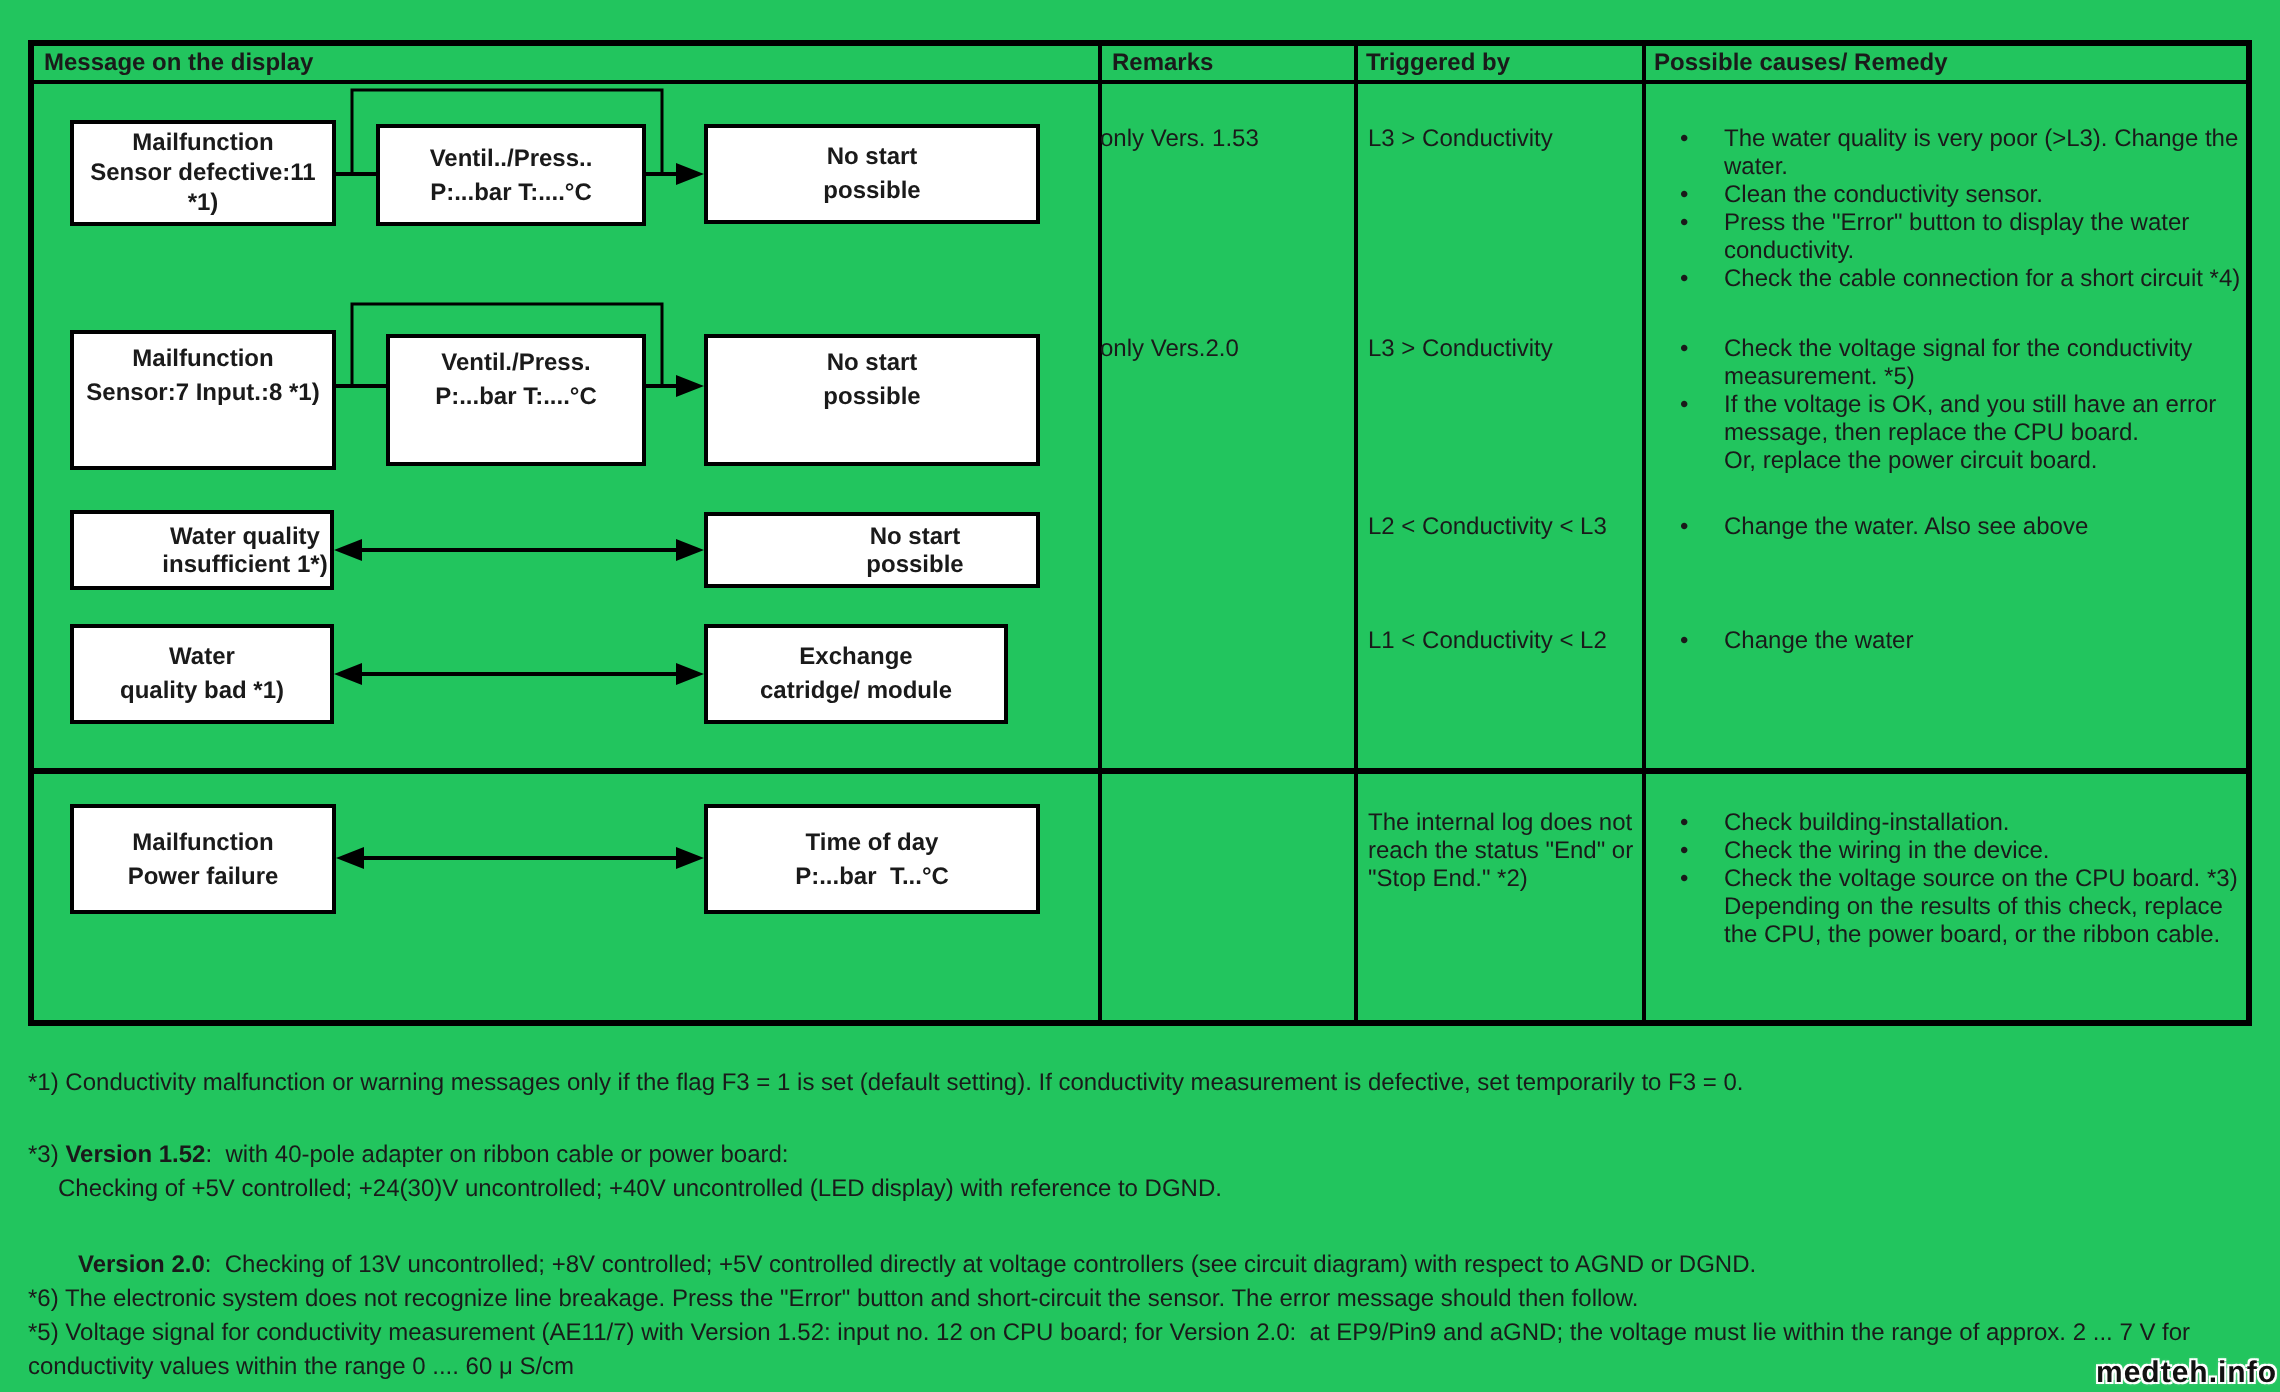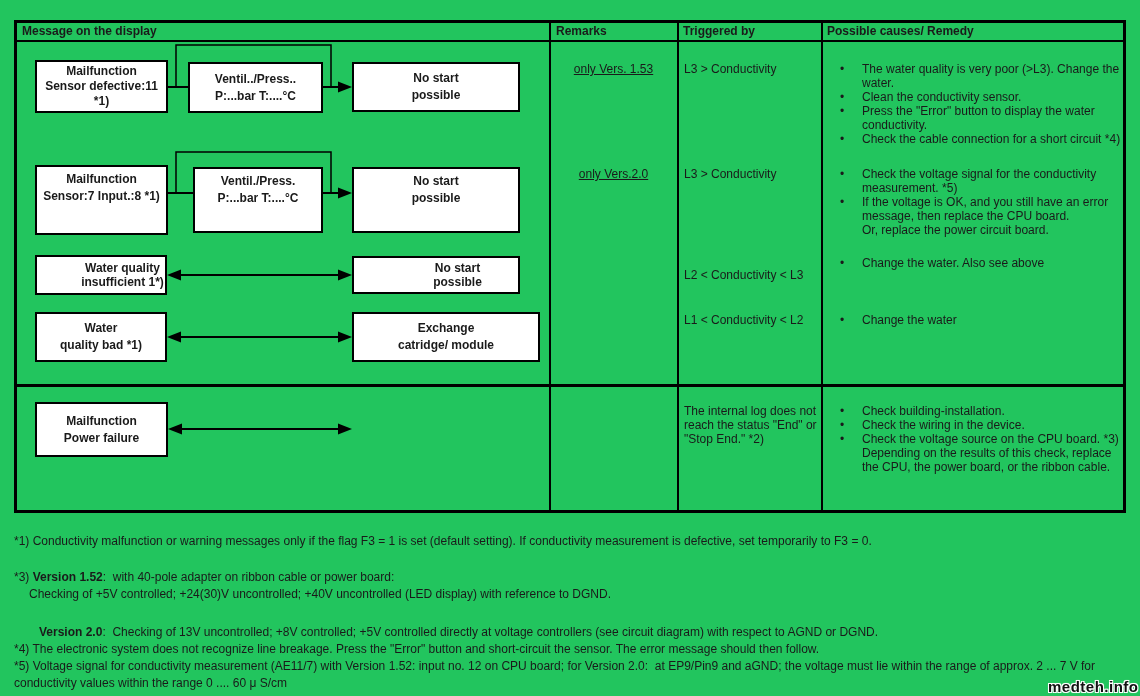--- a/index.html
+++ b/index.html
@@ -13,21 +13,21 @@
   .hline { position:absolute; left:17px; width:1106px; background:#000; }
   .hdr { position:absolute; top:24px; font-size:12px; font-weight:bold; white-space:nowrap; }
   .box { position:absolute; border:2px solid #000; box-sizing:border-box; background:#fff;
          display:flex; flex-direction:column; align-items:center; justify-content:center;
          font-size:12px; font-weight:bold; text-align:center; line-height:17px; z-index:3; }
   .box > div { white-space:pre; }
   .box.t { justify-content:flex-start; padding-top:4px; }
   .box.l15 { line-height:15px; }
   .box.l14 { line-height:14px;padding-left:43px; }
   .cell { position:absolute; font-size:12px; line-height:14px; }
-  .ctr { text-align:center;text-decoration:underline; }
+  .ctr { text-align:left; }
   .bullets { position:absolute; left:840px; width:284px; font-size:12px; line-height:14px; }
   .bullet { display:flex; }
   .bullet .dot { width:22px; flex:none; }
   .bullet .txt { width:260px; white-space:pre-line; }
   .fn { position:absolute; font-size:12px; white-space:pre-wrap; line-height:14px; }
   .fn b { font-weight:bold;text-align:right; }
   svg.overlay { position:absolute; left:0; top:0; z-index:2; pointer-events:none; }
   .watermark { position:absolute; left:1048px; top:678px; font-size:15px; font-weight:800;
                letter-spacing:0.5px; color:#111;
                text-shadow:-1px -1px 0 #fff, 1px -1px 0 #fff, -1px 1px 0 #fff, 1px 1px 0 #fff, 0 0 2px #fff; }
@@ -107,36 +107,40 @@
   </div>
   <div class="box l14" style="left:352px;top:256px;width:168px;height:38px">
     <div>No start</div>
     <div>possible</div>
   </div>
 
   <div class="box" style="left:35px;top:312px;width:132px;height:50px">
     <div>Water</div>
     <div>quality bad *1)</div>
   </div>
-  <div class="box" style="left:352px;top:312px;width:188px;height:50px">
+  <div class="box" style="left:352px;top:312px;width:152px;height:50px">
     <div>Exchange</div>
     <div>catridge/ module</div>
   </div>
 
   <div class="box" style="left:35px;top:402px;width:133px;height:55px">
     <div>Mailfunction</div>
     <div>Power failure</div>
   </div>
+  <div class="box" style="left:352px;top:402px;width:168px;height:55px">
+    <div>Time of day</div>
+    <div>P:...bar  T...°C</div>
+  </div>
 
   <div class="cell ctr" style="left:550px;top:62px;width:127px">only Vers. 1.53</div>
   <div class="cell ctr" style="left:550px;top:167px;width:127px">only Vers.2.0</div>
 
   <div class="cell" style="left:684px;top:62px">L3 &gt; Conductivity</div>
   <div class="cell" style="left:684px;top:167px">L3 &gt; Conductivity</div>
-  <div class="cell" style="left:684px;top:268px">L2 &lt; Conductivity &lt; L3</div>
+  <div class="cell" style="left:684px;top:256px">L2 &lt; Conductivity &lt; L3</div>
   <div class="cell" style="left:684px;top:313px">L1 &lt; Conductivity &lt; L2</div>
   <div class="cell" style="left:684px;top:404px;width:136px">The internal log does not reach the status "End" or "Stop End." *2)</div>
 
   <div class="bullets" style="top:62px">
     <div class="bullet">
       <span class="dot">•</span>
       <span class="txt">The water quality is very poor (&gt;L3). Change the water.</span>
     </div>
     <div class="bullet">
       <span class="dot">•</span>
@@ -191,19 +195,19 @@
       <span class="dot">•</span>
       <span class="txt">Check the voltage source on the CPU board. *3)
 Depending on the results of this check, replace the CPU, the power board, or the ribbon cable.</span>
     </div>
   </div>
 
   <div class="fn" style="left:14px;top:534px">*1) Conductivity malfunction or warning messages only if the flag F3 = 1 is set (default setting). If conductivity measurement is defective, set temporarily to F3 = 0.</div>
   <div class="fn" style="left:14px;top:570px"><span>*3) </span><b>Version 1.52</b><span>:  with 40-pole adapter on ribbon cable or power board:</span></div>
   <div class="fn" style="left:29px;top:587px">Checking of +5V controlled; +24(30)V uncontrolled; +40V uncontrolled (LED display) with reference to DGND.</div>
   <div class="fn" style="left:39px;top:625px"><b>Version 2.0</b><span>:  Checking of 13V uncontrolled; +8V controlled; +5V controlled directly at voltage controllers (see circuit diagram) with respect to AGND or DGND.</span></div>
-  <div class="fn" style="left:14px;top:642px">*4) The electronic system does not recognize line breakage. Press the "Error" button and short-circuit the sensor. The error message should then follow.</div>
+  <div class="fn" style="left:14px;top:642px">*6) The electronic system does not recognize line breakage. Press the "Error" button and short-circuit the sensor. The error message should then follow.</div>
   <div class="fn" style="left:14px;top:659px">*5) Voltage signal for conductivity measurement (AE11/7) with Version 1.52: input no. 12 on CPU board; for Version 2.0:  at EP9/Pin9 and aGND; the voltage must lie within the range of approx. 2 ... 7 V for</div>
   <div class="fn" style="left:14px;top:676px">conductivity values within the range 0 .... 60 μ S/cm</div>
 
   <div class="watermark">medteh.info</div>
 
 </div>
 
 </body></html>

